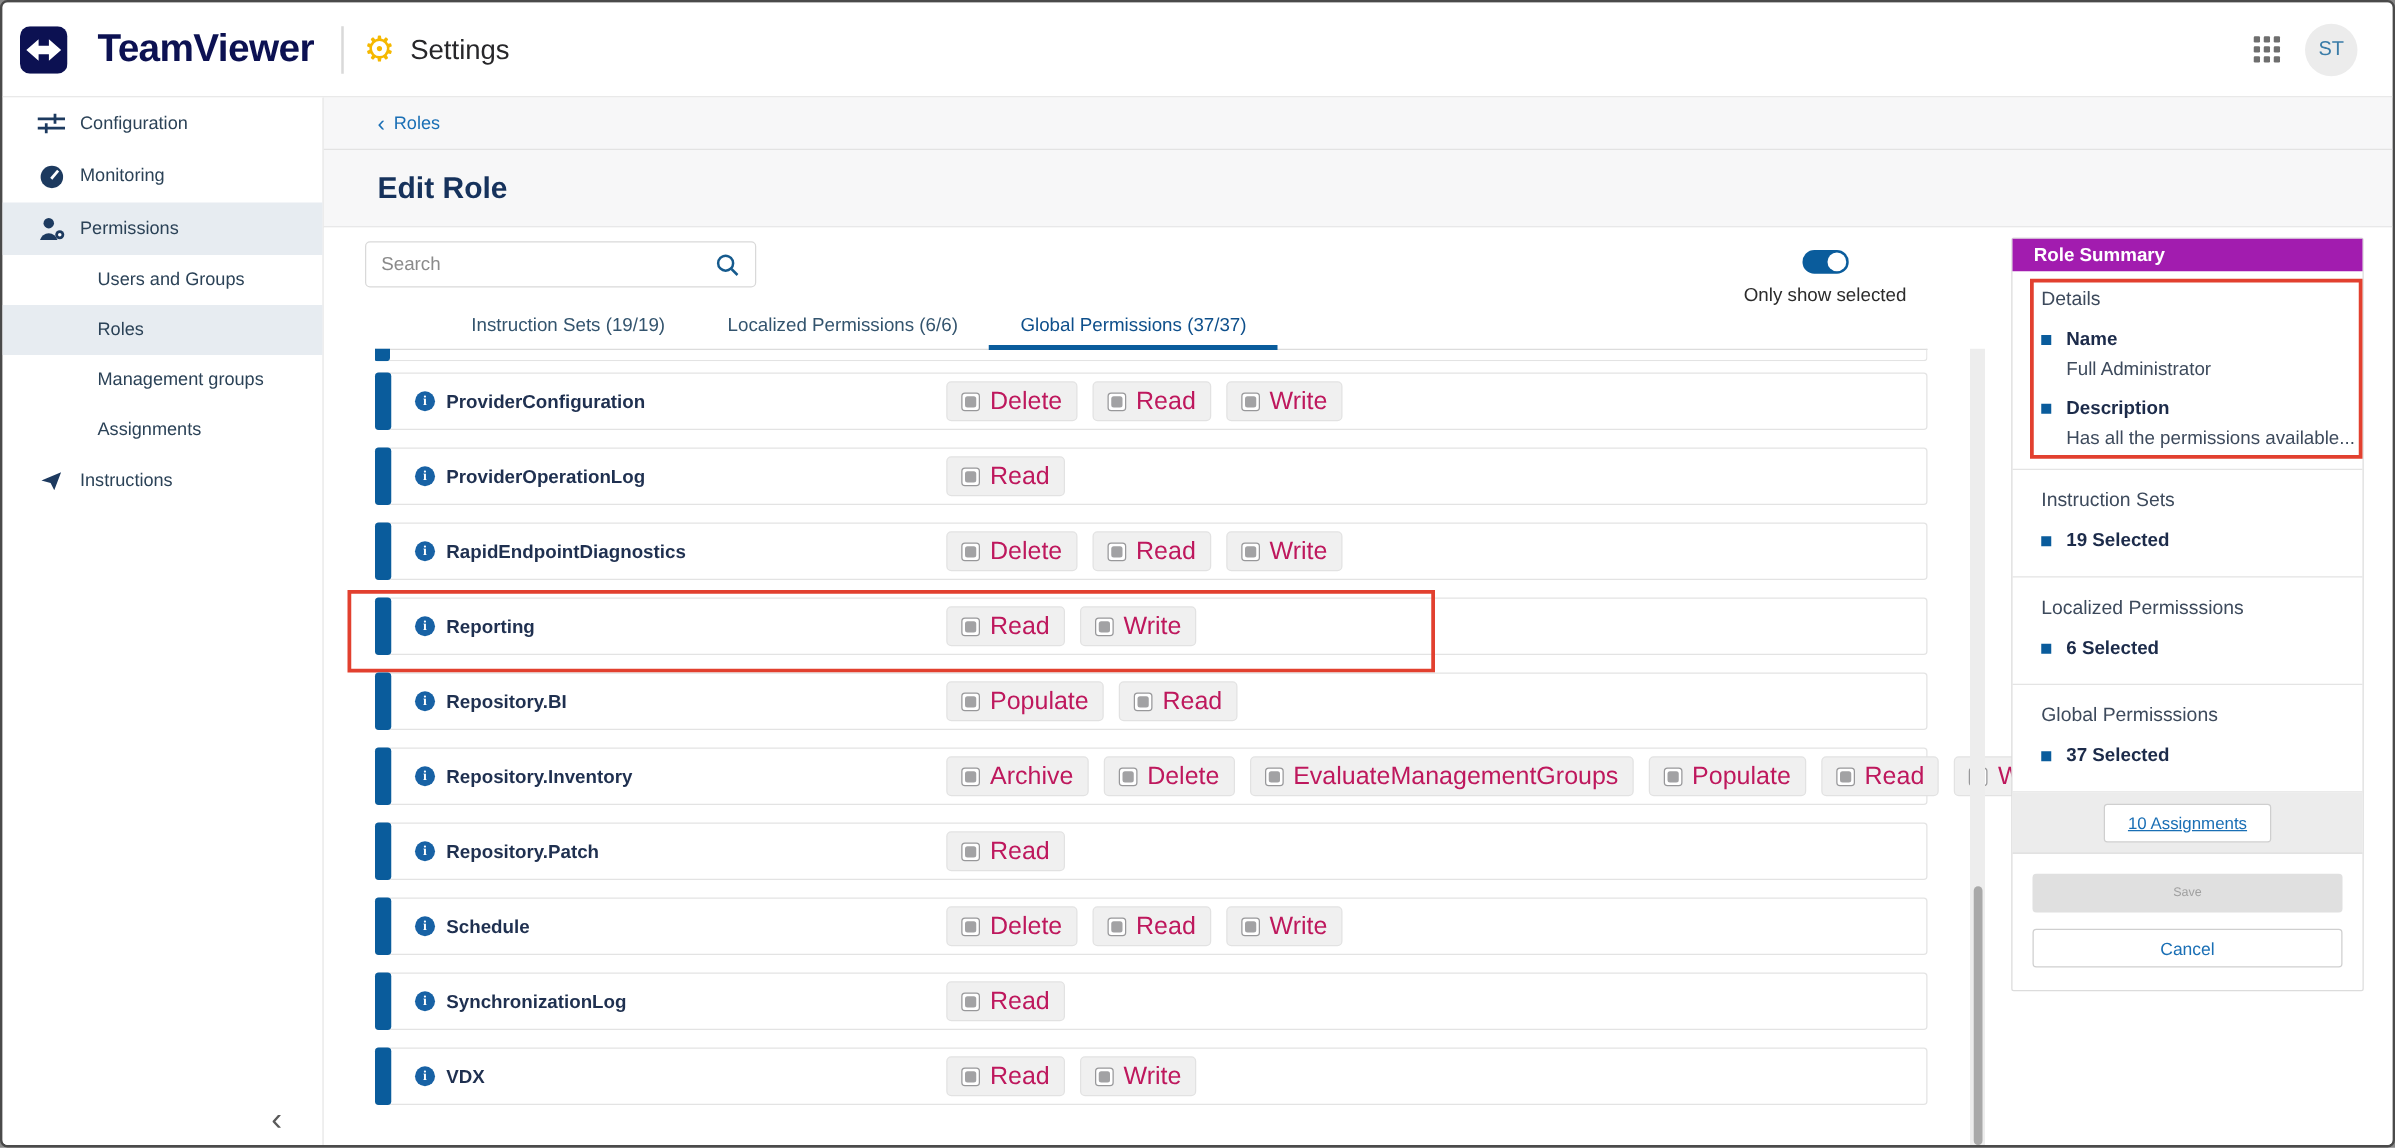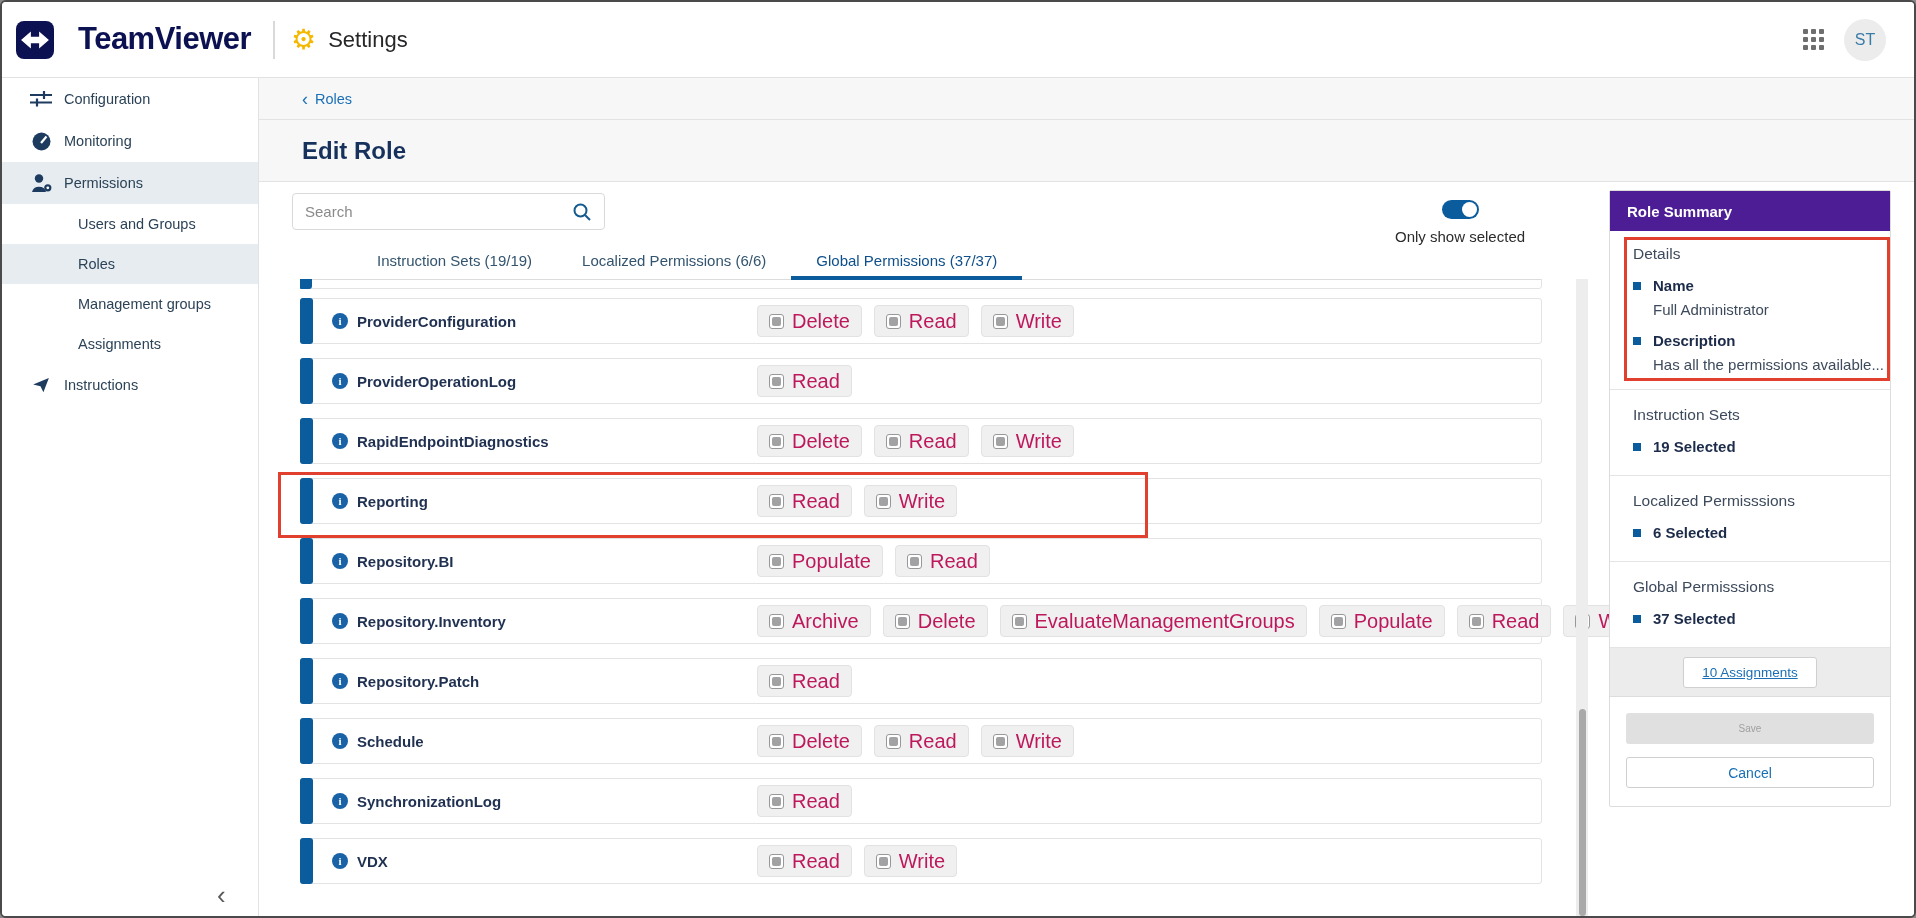--- a/index.html
+++ b/index.html
@@ -61,21 +61,21 @@
   .chip { height:32px; background:#f0f0f0; border:1px solid #e2e2e2; border-radius:4px; display:flex; align-items:center; gap:8px; padding:0 11px; font-size:20px; color:#be185d; cursor:pointer; white-space:nowrap; }
   .cb { width:15px; height:15px; border:1px solid #98989a; border-radius:3px; background:#fff; position:relative; flex:none; }
   .cb::after { content:''; position:absolute; inset:2px; background:#a2a2a4; border-radius:2px; }
   .perm-row.hl::after { content:''; position:absolute; left:-23px; top:-7px; width:864px; height:60px; border:3px solid #e2402f; pointer-events:none; }
 
   .scrolltrack { position:absolute; right:326px; top:97px; bottom:0; width:12px; background:#ededed; cursor:pointer; }
   .scrollthumb { position:absolute; left:2.5px; top:430px; bottom:0; width:7px; background:#a9a9a9; border-radius:4px; }
 
   
   .panel { position:absolute; left:1607px; top:188px; width:282px; background:#fff; border:1px solid #dcdcdc; border-radius:2px; }
-  .panel-head { height:40px; background:#4c1d95; color:#fff; font-size:15px; font-weight:600; display:flex; align-items:center; padding-left:17px; }
+  .panel-head { height:26px; background:#a21caf; color:#fff; font-size:15px; font-weight:600; display:flex; align-items:center; padding-left:17px; }
   .panel-details { position:relative; padding:14px 16px 16px 23px; border-bottom:1px solid #e4e4e4; }
   .panel-details .redbox { position:absolute; left:14px; top:6px; right:0; bottom:8px; border:3px solid #e2402f; pointer-events:none; }
   .sec-head { font-size:15.5px; color:#3d4a5c; }
   .bullet-line { display:flex; align-items:center; gap:12px; margin-top:14px; }
   .bullet { width:8px; height:8px; background:#0a5c9c; flex:none; }
   .bullet-label { font-size:15px; font-weight:bold; color:#1c2b4a; }
   .sub-value { margin:7px 0 0 20px; font-size:15px; color:#3d4a5c; white-space:nowrap; }
   .panel-sec { padding:16px 16px 20px 23px; border-bottom:1px solid #e4e4e4; }
   .panel-assign { background:#ececec; border-bottom:1px solid #ddd; height:49px; display:flex; align-items:center; justify-content:center; }
   .assign-btn { background:#fff; border:1px solid #cfcfcf; border-radius:3px; height:31px; padding:0 18px; font-size:13.5px; color:#1a6fb5; text-decoration:underline; display:flex; align-items:center; cursor:pointer; font-family:inherit; }

